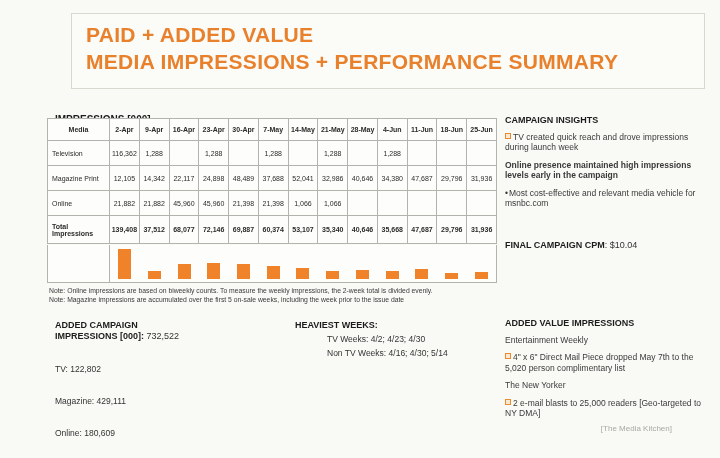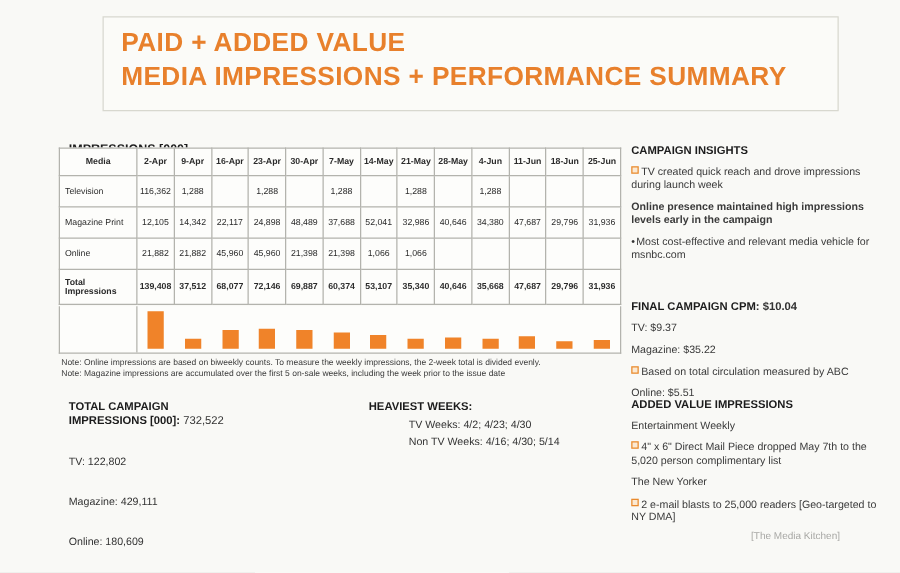--- a/index.html
+++ b/index.html
@@ -1,21 +1,21 @@
 <!DOCTYPE html>
 <html><head>
 <meta charset="utf-8">
 <style>
   html,body{margin:0;padding:0;background:#e9e9e6;}
   .slide{
     position:relative;width:720px;height:458px;background:#f9f9f6;
     font-family:"Liberation Sans","DejaVu Sans",sans-serif;color:#2b2b2b;overflow:hidden;
   }
   
-  .title-box{position:absolute;left:82px;top:13px;width:589px;height:76px;
+  .title-box{position:absolute;left:71px;top:13px;width:634px;height:76px;
     border:1px solid #d8d8cf;background:#fbfbf8;box-sizing:border-box;}
   .title-text{position:absolute;left:14px;top:7px;font-size:21px;font-weight:bold;
     color:#E8802C;letter-spacing:.3px;line-height:27px;white-space:pre-line;}
   
   .imp-label{position:absolute;left:55px;top:114px;font-size:10px;font-weight:bold;color:#1c1c1c;}
   
   table.imp{position:absolute;left:47px;top:118px;width:450px;border-collapse:collapse;
     table-layout:fixed;font-size:7px;background:#fdfdfb;color:#2b2b2b;}
   table.imp th,table.imp td{border:1px solid #b3b3ad;padding:0 1px;overflow:hidden;}
   table.imp th{font-weight:bold;text-align:center;}
@@ -36,21 +36,21 @@
   .total-campaign{position:absolute;left:55px;top:320px;width:210px;font-size:8.5px;color:#333;}
   .total-campaign .hd{font-size:9px;font-weight:bold;color:#1c1c1c;line-height:11px;}
   .total-campaign .hd .reg{font-weight:normal;color:#333;}
   .total-campaign .ln{margin-top:22px;}
   .heaviest{position:absolute;left:295px;top:320px;width:170px;font-size:8.5px;color:#333;}
   .heaviest .hd{font-size:9px;font-weight:bold;color:#1c1c1c;margin-bottom:4px;}
   .heaviest .ln{margin-top:4px;margin-left:32px;}
   
   .rblock{position:absolute;left:505px;width:208px;font-size:8.5px;line-height:10.5px;color:#3a3a3a;}
   .rblock .hd{font-size:9px;font-weight:bold;color:#1c1c1c;margin:0 0 6px 0;}
-  .rblock .hd .reg{font-weight:bold;color:#333;text-align:right;}
+  .rblock .hd .reg{font-weight:normal;color:#333;text-align:right;}
   .rblock p{margin:0 0 7px 0;}
   .rblock p.mt{margin-top:0;font-weight:bold;}
   .sq{display:inline-block;width:4px;height:4px;border:1px solid #E98A2E;background:#FBE9D2;
     margin-right:2px;vertical-align:1px;}
   .dot{color:#333;margin-right:1px;}
   
   .footer{position:absolute;right:48px;top:424px;font-size:8px;color:#a8a8a5;}
 </style>
 </head>
 <body>
@@ -210,21 +210,21 @@
         </div>
       </div>
   </div>
 
   <div class="notes" id="notes">
       <div>Note: Online impressions are based on biweekly counts. To measure the weekly impressions, the 2-week total is divided evenly.</div>
       <div>Note: Magazine impressions are accumulated over the first 5 on-sale weeks, including the week prior to the issue date</div>
     </div>
 
   <div class="total-campaign">
-    <div class="hd"><span>TOTAL CAMPAIGN</span><br><span>IMPRESSIONS [000]:</span><span class="reg"> 732,522</span></div>
+    <div class="hd"><span>ADDED CAMPAIGN</span><br><span>IMPRESSIONS [000]:</span><span class="reg"> 732,522</span></div>
     <div id="total-campaign-lines">
         <div class="ln">TV: 122,802</div>
         <div class="ln">Magazine: 429,111</div>
         <div class="ln">Online: 180,609</div>
       </div>
   </div>
 
   <div class="heaviest">
     <div class="hd">HEAVIEST WEEKS:</div>
     <div id="heaviest-lines">
@@ -237,26 +237,20 @@
     <div class="hd">CAMPAIGN INSIGHTS</div>
     <div id="insights-items">
         <p><span class="sq"></span><span>TV created quick reach and drove impressions during launch week</span></p>
         <p class="mt"><span>Online presence maintained high impressions levels early in the campaign</span></p>
         <p><span class="dot">•</span><span>Most cost-effective and relevant media vehicle for msnbc.com</span></p>
       </div>
   </div>
 
   <div class="rblock" style="top:240px;">
     <div class="hd"><span>FINAL CAMPAIGN CPM</span><span class="reg">: $10.04</span></div>
-    <div id="cpm-items">
-        <p><span>TV: $9.37</span></p>
-        <p><span>Magazine: $35.22</span></p>
-        <p><span class="sq"></span><span>Based on total circulation measured by ABC</span></p>
-        <p><span>Online: $5.51</span></p>
-      </div>
   </div>
 
   <div class="rblock" style="top:318px;">
     <div class="hd">ADDED VALUE IMPRESSIONS</div>
     <div id="added-items">
         <p><span>Entertainment Weekly</span></p>
         <p><span class="sq"></span><span>4" x 6" Direct Mail Piece dropped May 7th to the 5,020 person complimentary list</span></p>
         <p><span>The New Yorker</span></p>
         <p><span class="sq"></span><span>2 e-mail blasts to 25,000 readers [Geo-targeted to NY DMA]</span></p>
       </div>

